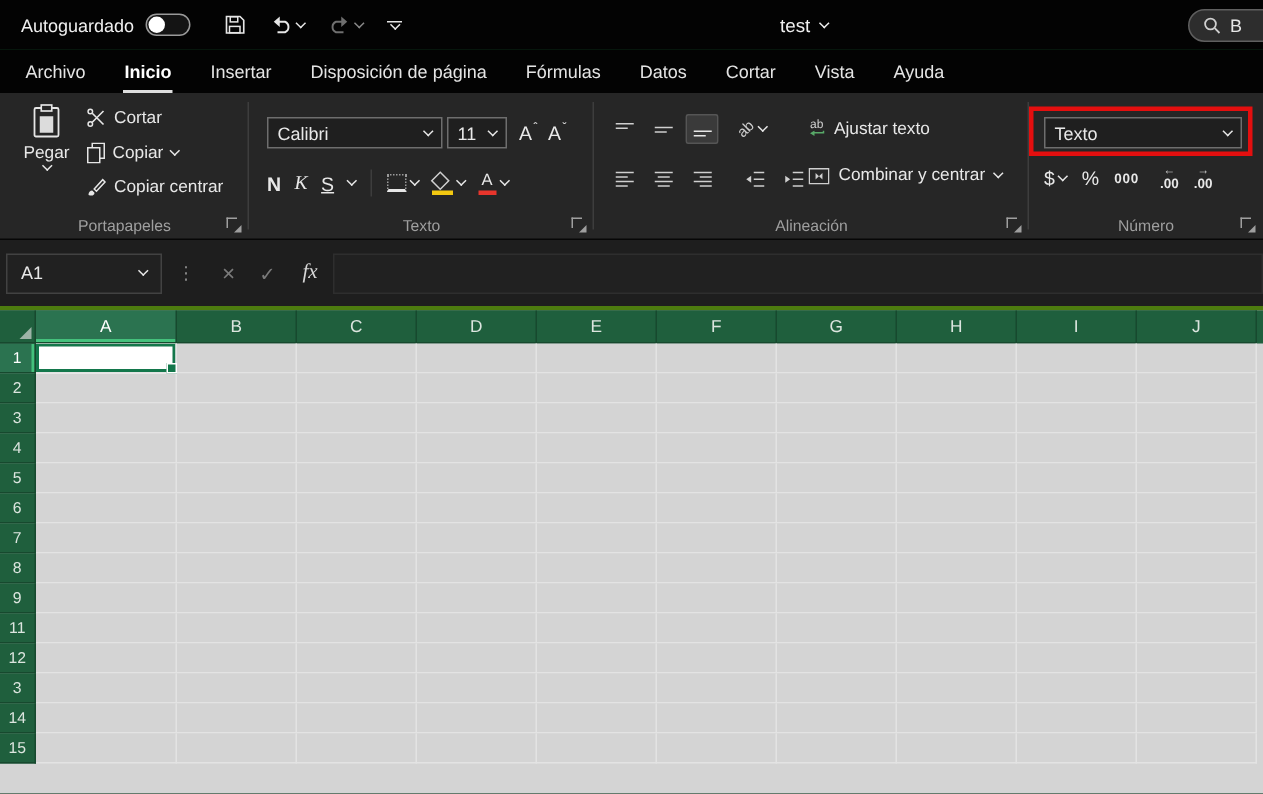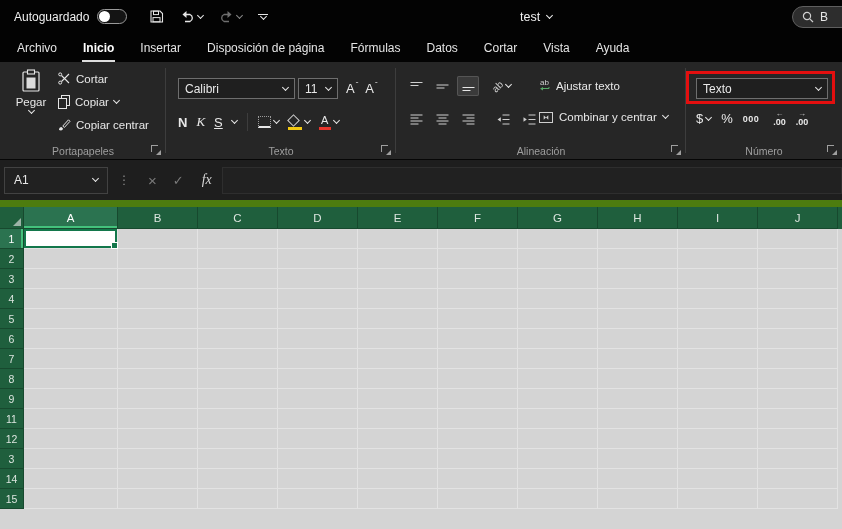--- a/index.html
+++ b/index.html
@@ -76,21 +76,21 @@
   .num-combo { position:absolute; left:10px; top:16px; width:132px; }
   .num-row2 { position:absolute; left:10px; top:48px; display:flex; align-items:center; gap:10px; font-size:13px; }
   .small000 { font-size:9px; font-weight:700; letter-spacing:.5px; }
   .dec { display:flex; flex-direction:column; align-items:center; line-height:1; }
   .dec .ar { font-size:8px; color:#cfcfcf; }
   .dec .zz { font-size:9px; font-weight:700; }
 
   .red-box { position:absolute; left:686px; top:71px; width:149px; height:33px; border:3px solid #e40f0f; z-index:6; pointer-events:none; }
 
   
-  .formulabar { position:absolute; top:160px; left:0; right:0; height:47px; background:#1e1e1e; border-bottom:7px solid #4d7c0f; display:flex; align-items:center; }
+  .formulabar { position:absolute; top:160px; left:0; right:0; height:47px; background:#1e1e1e; border-bottom:3px solid #4d7c0f; display:flex; align-items:center; }
   .namebox { margin-left:4px; width:104px; height:27px; background:#212121; border:1px solid #424242; display:flex; align-items:center; justify-content:space-between; padding:0 9px; font-size:12px; flex:none; }
   .fb-dots { color:#8a8a8a; margin:0 10px; font-size:12px; }
   .fb-x { color:#7a7a7a; font-size:15px; margin:0 8px; }
   .fb-check { color:#7a7a7a; font-size:13px; margin:0 8px; }
   .fx { font-family:"Liberation Serif", serif; font-style:italic; font-size:14px; color:#d6d6d6; margin:0 10px; }
   .fb-input { flex:1; height:27px; margin-right:0; background:#212121; border:1px solid #2e2e2e; }
 
   
   .grid { position:absolute; top:207px; left:0; right:0; bottom:0; background:#d4d4d4; }
   .col-row { display:flex; height:22px; background:#1f5f3d; }

